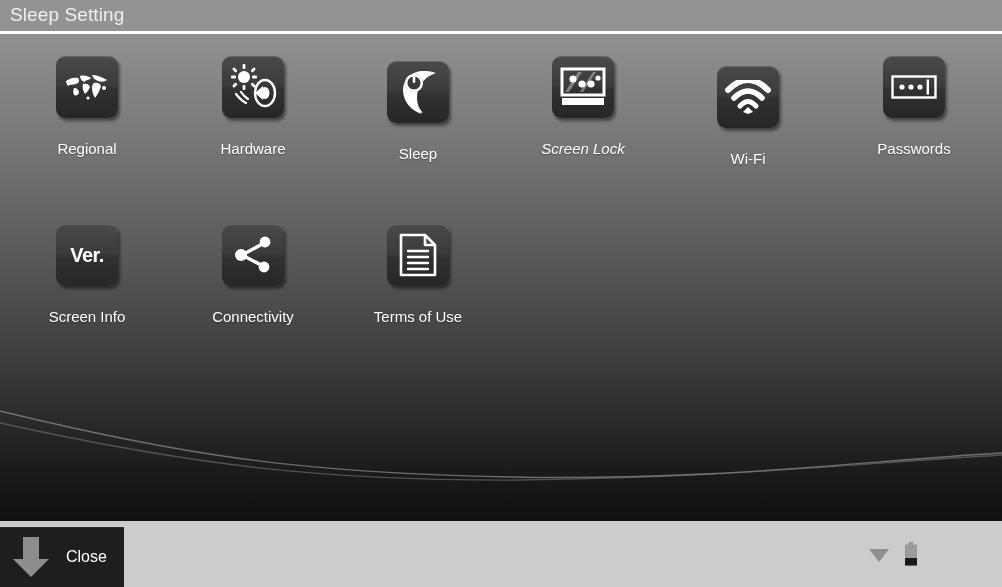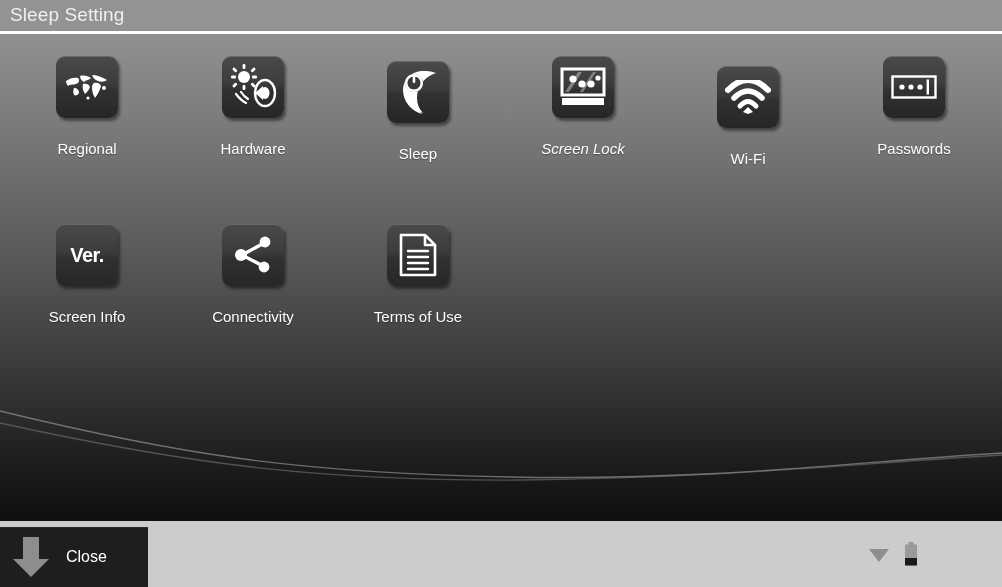--- a/index.html
+++ b/index.html
@@ -117,21 +117,21 @@
   #bottombar {
     position: absolute;
     left: 0; top: 521px;
     width: 1002px;
     height: 66px;
     background: #cccccc;
   }
   #close-button {
     position: absolute;
     left: 0; top: 6px;
-    width: 148px;
+    width: 124px;
     height: 60px;
     background: #1e1e1e;
     display: flex;
     align-items: center;
     box-shadow: inset 0 1px 0 rgba(255,255,255,0.06);
   }
   #close-arrow {
     margin-left: 10px;
     width: 42px;
     height: 44px;

